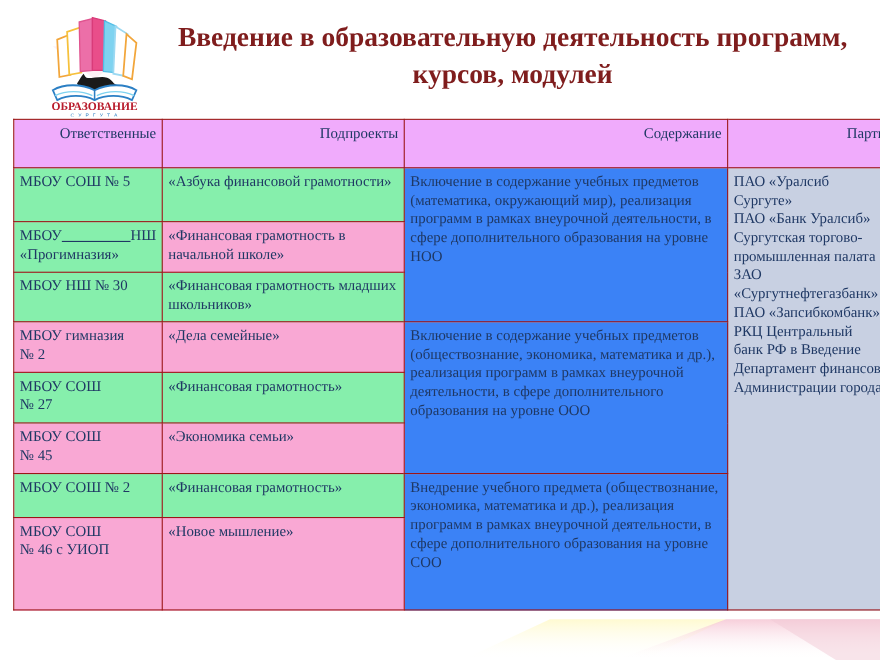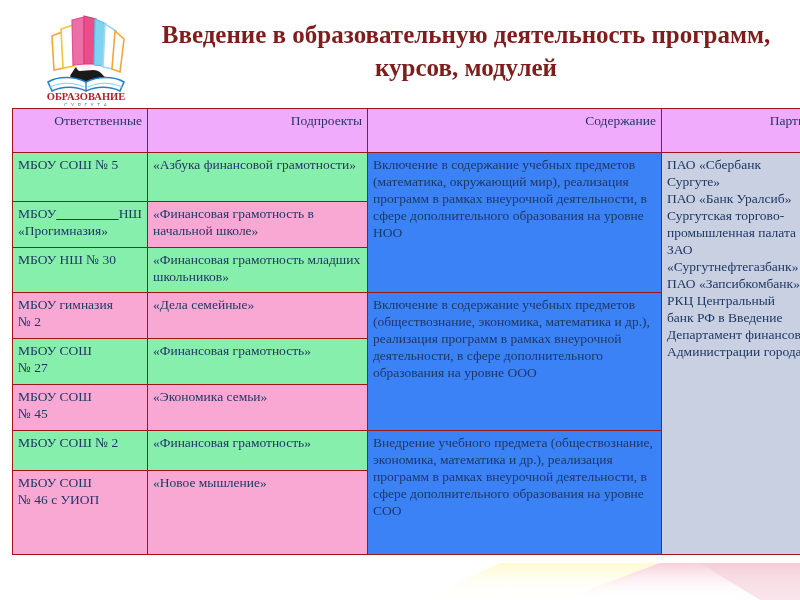--- a/index.html
+++ b/index.html
@@ -182,21 +182,21 @@
       <th class="col-part">Партнеры</th>
     </tr>
   </thead>
   <tbody>
 
     <tr style="height:49px">
       <td class="c-resp shade-a">МБОУ СОШ № 5</td>
       <td class="c-sub shade-a">«Азбука финансовой грамотности»</td>
       <td class="c-cont" rowspan="3">Включение в содержание учебных предметов (математика, окружающий мир), реализация программ в рамках внеурочной деятельности, в сфере дополнительного образования на  уровне НОО</td>
       <td class="c-part" rowspan="8">
-        <span>ПАО «Сбербанк</span><br>
+        <span>ПАО «Уралсиб</span><br>
         <span>Сургуте»</span><br>
         <span>ПАО «Банк Уралсиб»</span><br>
         <span>Сургутская торгово-</span><br>
         <span>промышленная палата</span><br>
         <span>ЗАО</span><br>
         <span>«Сургутнефтегазбанк»</span><br>
         <span>ПАО «Запсибкомбанк»</span><br>
         <span>РКЦ Центральный</span><br>
         <span>банк РФ в Введение</span><br>
         <span>Департамент финансов</span><br>

